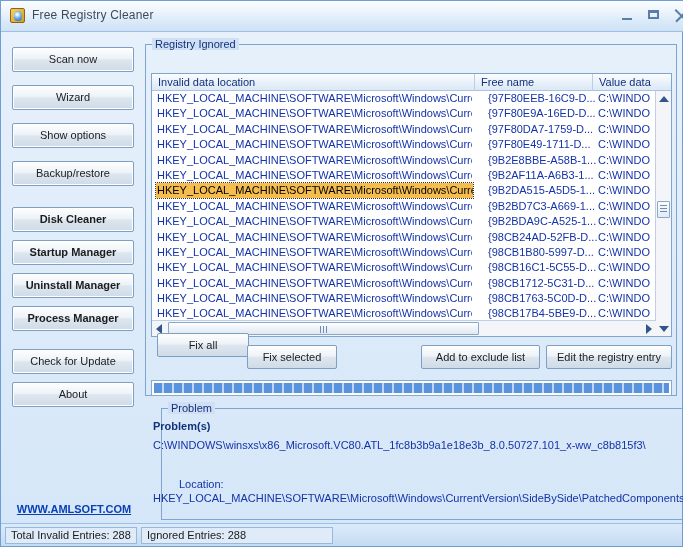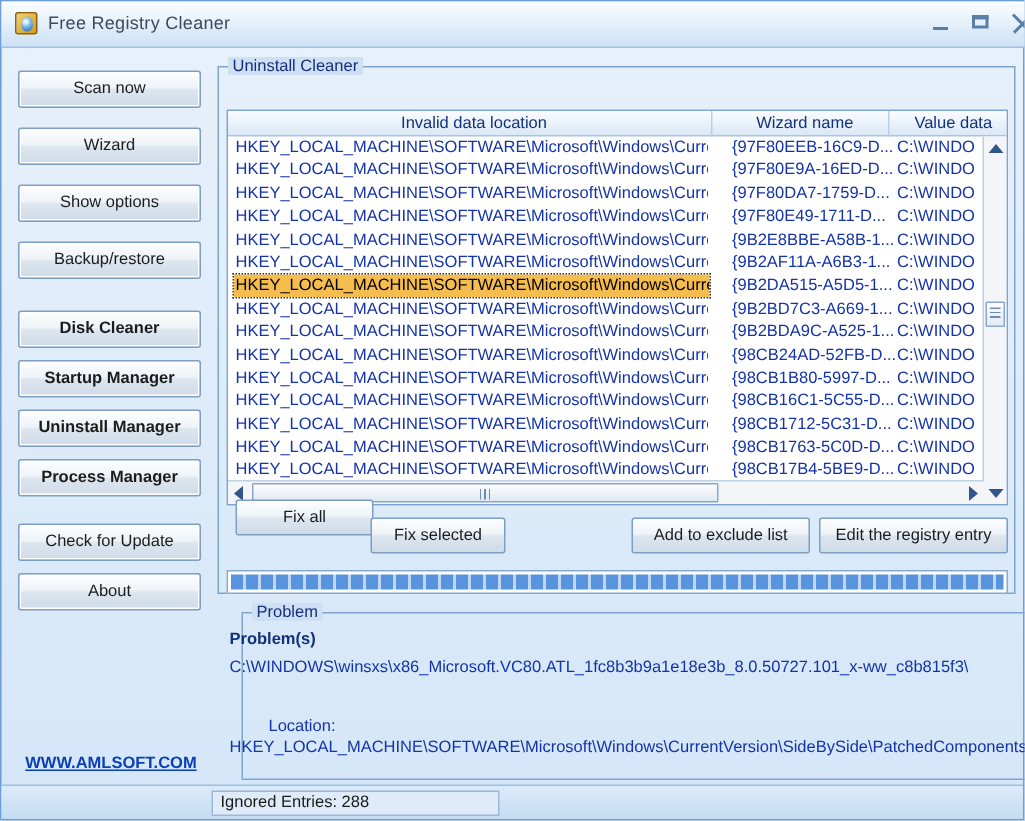--- a/index.html
+++ b/index.html
@@ -96,21 +96,20 @@
   }
   .lhead{
     position:relative;height:17px;width:100%;box-sizing:border-box;
     background:linear-gradient(180deg,#fbfdff 0%,#eaf2fa 50%,#dbe8f6 100%);
     border-bottom:1px solid #a9c4e0;
   }
   .lhead .hc{
     position:absolute;top:0;height:17px;line-height:16px;
     color:#12317c;font-size:11px;padding-left:6px;box-sizing:border-box;
     border-right:1px solid #b9cfe6;
-    text-align:center;
   }
   .hc1{left:0;width:323px;}
   .hc2{left:323px;width:118px;}
   .hc3{left:441px;width:80px;border-right:none;}
 
   .rows{position:absolute;left:0;top:17px;width:504px;height:230px;overflow:hidden;}
   .row{
     position:relative;height:15.4px;line-height:15px;white-space:nowrap;
     color:#1433a8;font-size:11px;
   }
@@ -242,27 +241,27 @@
     <div class="sbtn bold" style="top:176px">Disk Cleaner</div>
     <div class="sbtn bold" style="top:209px">Startup Manager</div>
     <div class="sbtn bold" style="top:242px">Uninstall Manager</div>
     <div class="sbtn bold" style="top:275px">Process Manager</div>
     <div class="sbtn" style="top:318px">Check for Update</div>
     <div class="sbtn" style="top:351px">About</div>
     <div class="amlsoft">WWW.AMLSOFT.COM</div>
   </div>
 
   <div class="group rcleaner">
-    <span class="legend">Uninstall Cleaner</span>
+    <span class="legend">Registry Ignored</span>
   </div>
 
   <div class="listwrap">
     <div class="lhead">
       <div class="hc hc1">Invalid data location</div>
-      <div class="hc hc2">Wizard name</div>
+      <div class="hc hc2">Free name</div>
       <div class="hc hc3">Value data</div>
     </div>
 
     <div class="rows" id="rows-container">
         <div class="row">
           <span class="c1">HKEY_LOCAL_MACHINE\SOFTWARE\Microsoft\Windows\Curre...</span>
           <span class="c2">{97F80EEB-16C9-D...</span>
           <span class="c3">C:\WINDO</span>
         </div>
         <div class="row">
@@ -371,16 +370,17 @@
 
   <div class="group problem">
     <span class="legend">Problem</span>
   </div>
   <div class="p-title">Problem(s)</div>
   <div class="p-path">C:\WINDOWS\winsxs\x86_Microsoft.VC80.ATL_1fc8b3b9a1e18e3b_8.0.50727.101_x-ww_c8b815f3\</div>
   <div class="p-loclabel">Location:</div>
   <div class="p-loc">HKEY_LOCAL_MACHINE\SOFTWARE\Microsoft\Windows\CurrentVersion\SideBySide\PatchedComponents</div>
 
   <div class="statusbar">
+    <div class="scell sc1">Total Invalid Entries: 288</div>
     <div class="scell sc2">Ignored Entries: 288</div>
   </div>
 
 </div>
 
 </body></html>

